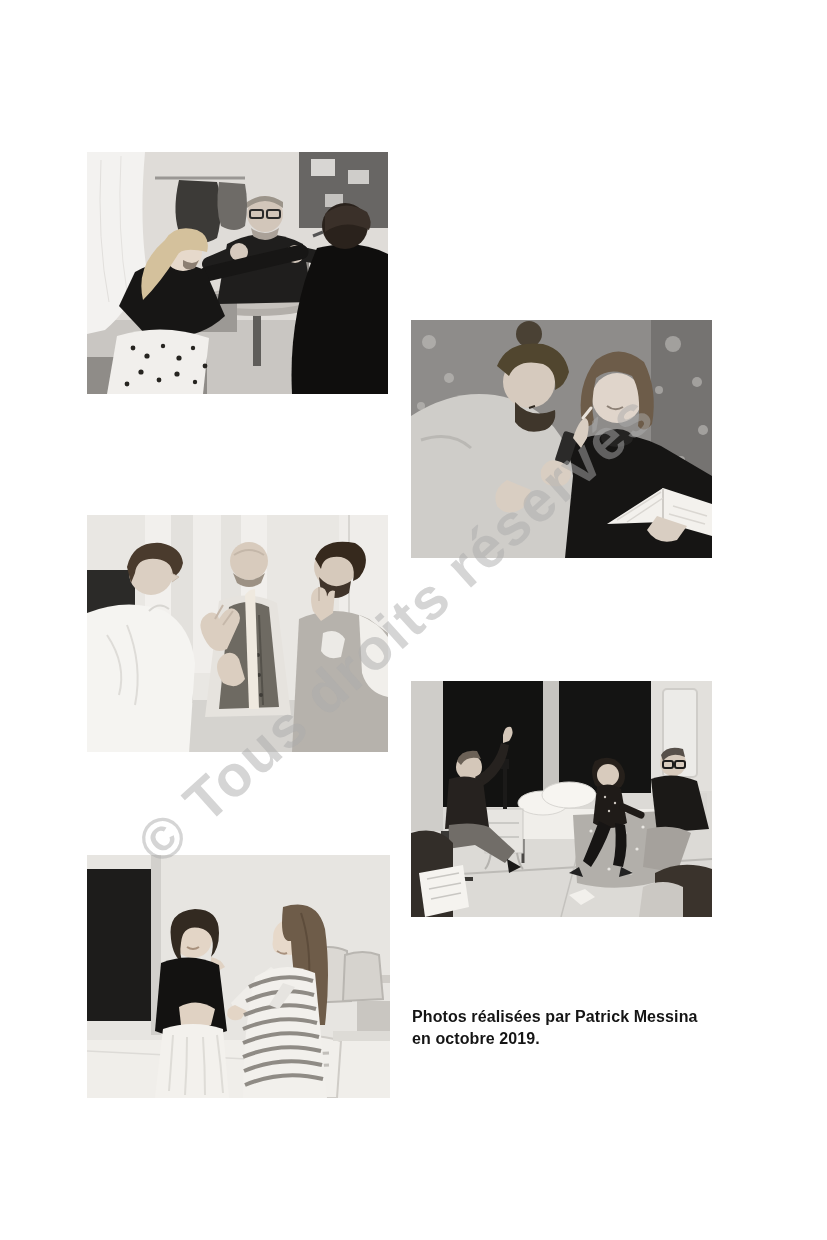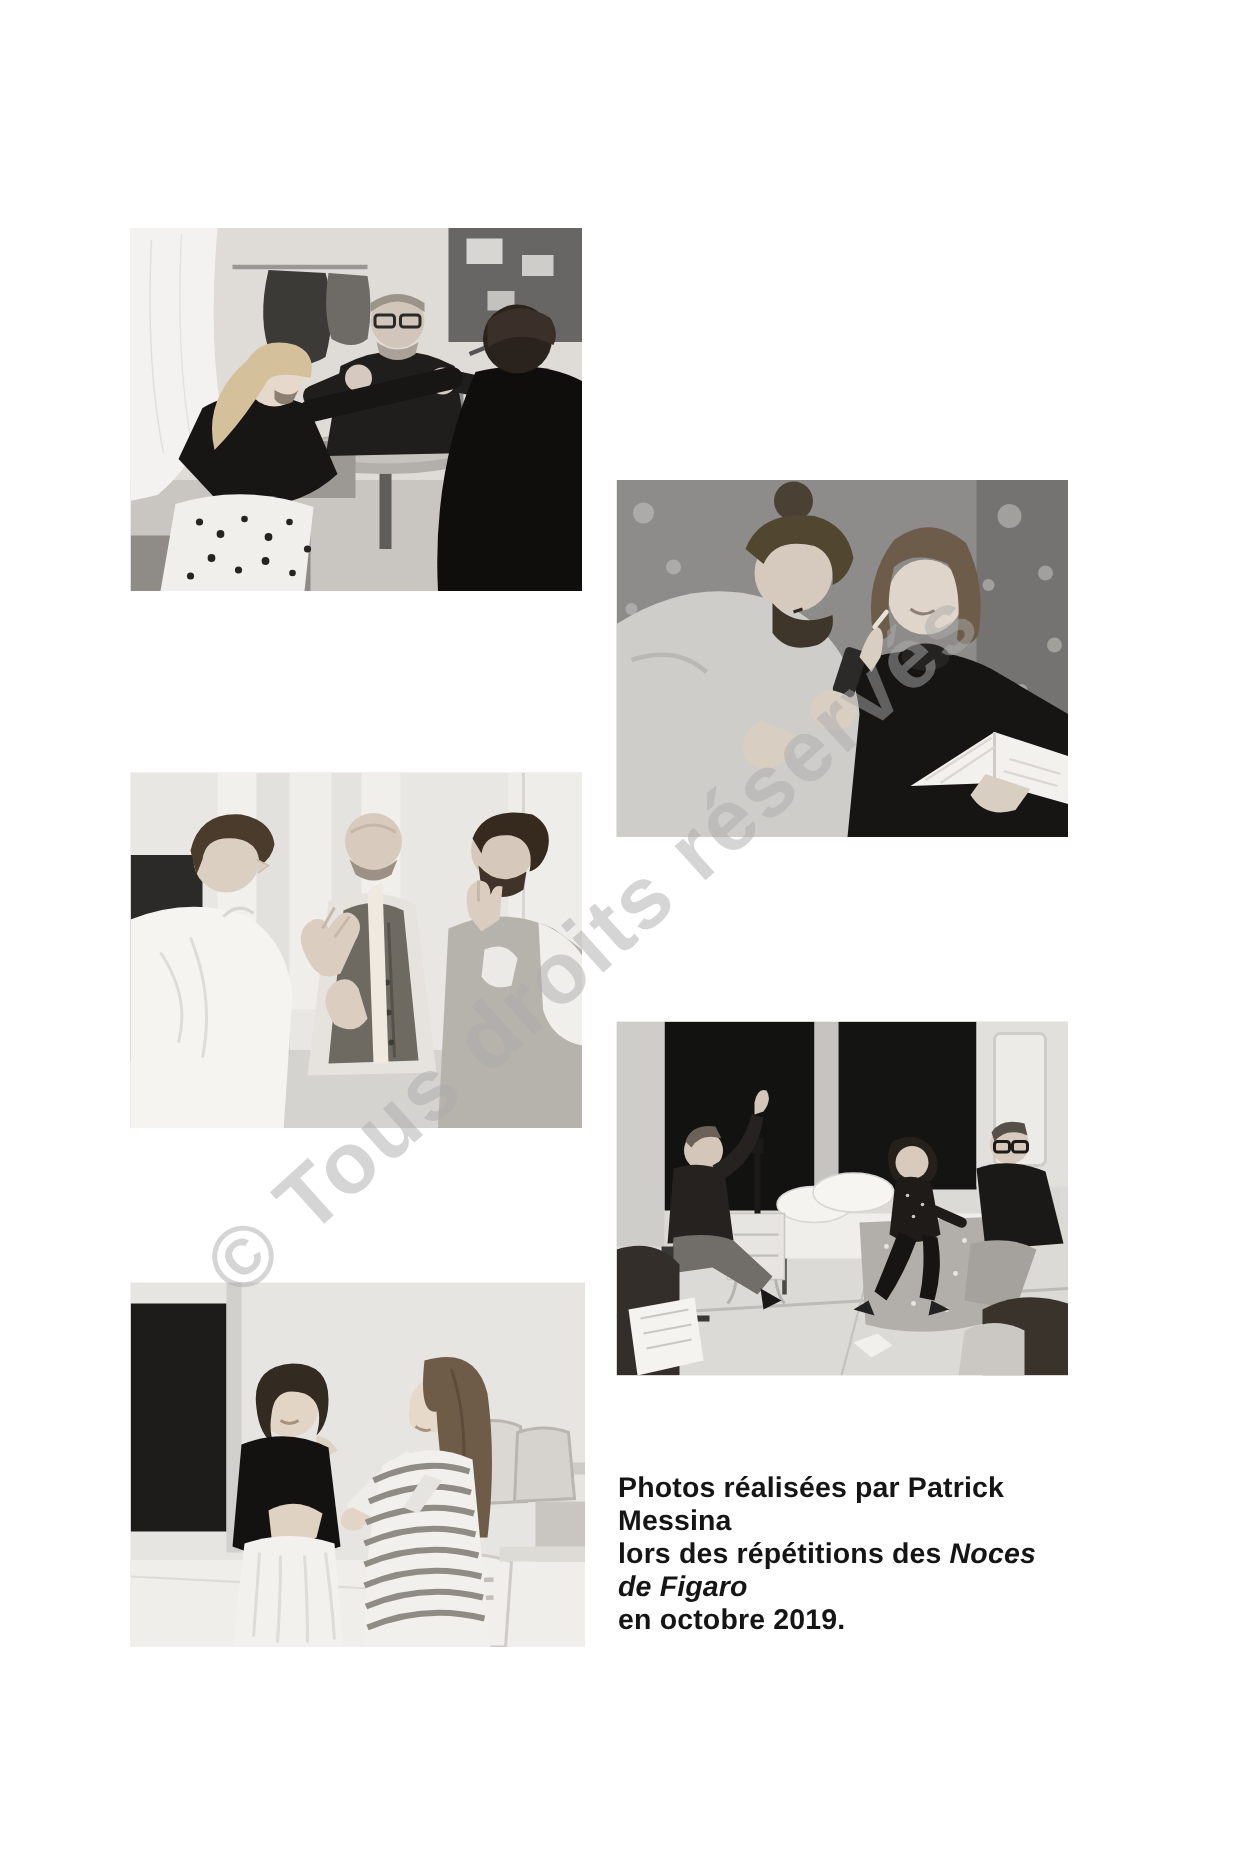--- a/index.html
+++ b/index.html
@@ -26,24 +26,24 @@
 
   .photo-1 { left: 87px;  top: 152px; width: 301px; height: 242px; }
   .photo-2 { left: 411px; top: 320px; width: 301px; height: 238px; }
   .photo-3 { left: 87px;  top: 515px; width: 301px; height: 237px; }
   .photo-4 { left: 411px; top: 681px; width: 301px; height: 236px; }
   .photo-5 { left: 87px;  top: 855px; width: 303px; height: 243px; }
 
   .caption {
     position: absolute;
     left: 412px;
-    top: 982px;
+    top: 1006px;
     width: 300px;
     color: #151515;
-    font-size: 19px;
+    font-size: 16px;
     line-height: 22px;
     font-weight: 700;
     letter-spacing: 0.1px;
   }
   .caption .italic { font-style: italic; }
 
   .watermark {
     position: absolute;
     left: 395px;
     top: 595px;
@@ -354,17 +354,16 @@
         <path d="M158,230 q38,-16 78,-6"></path>
       </g>
       <path d="M196,128 l-14,22 l10,4 l16,-22 z" fill="#e6e4e0"></path>
     </svg>
   </figure>
 
   <div class="watermark">© Tous droits réservés</div>
 
   <div class="caption">
     <div>Photos réalisées par Patrick Messina</div>
-    <div><span>lors des répétitions des </span><span class="italic">Noces de Figaro</span></div>
     <div>en octobre 2019.</div>
   </div>
 
 </div>
 
 </body></html>

